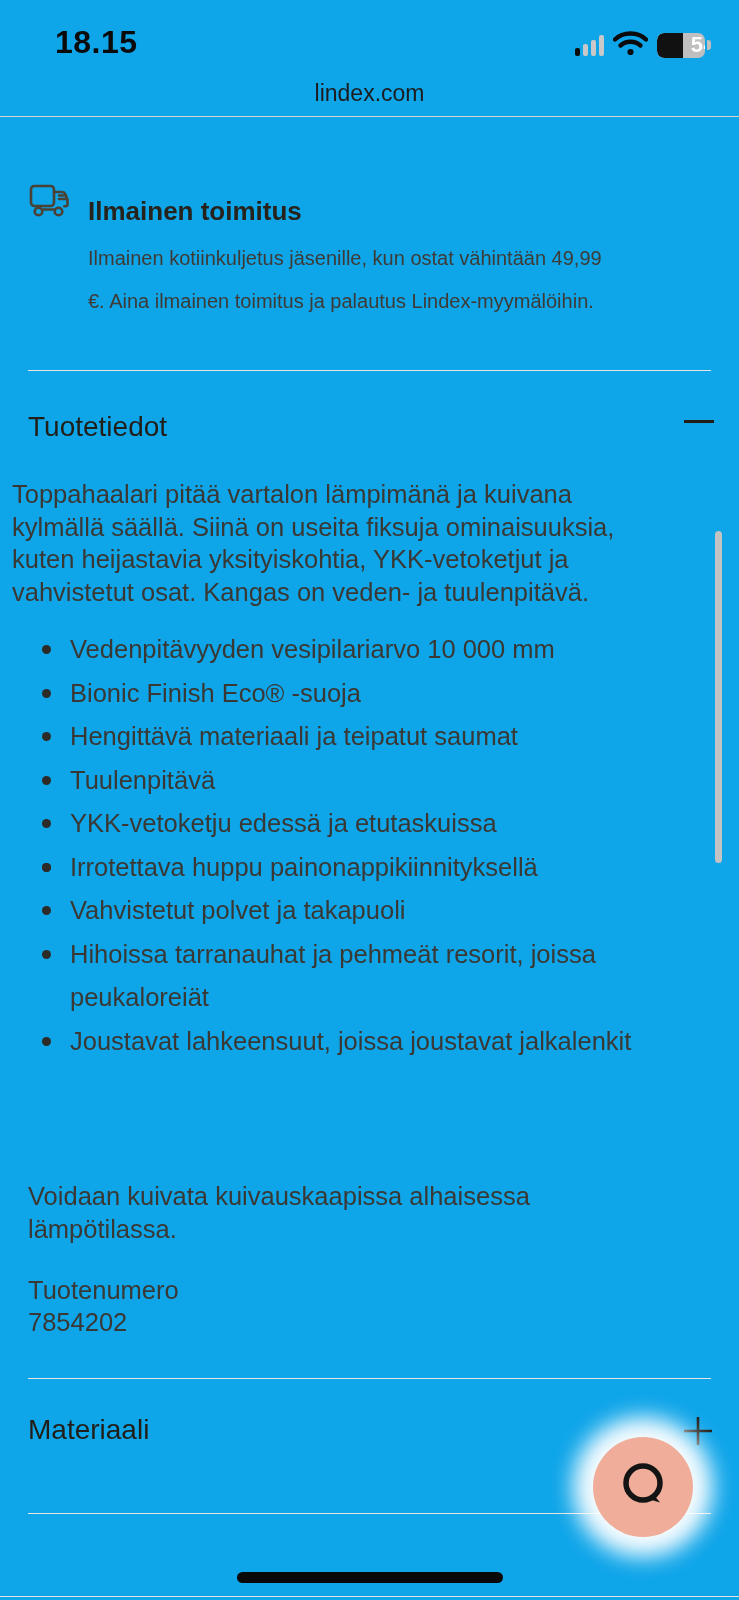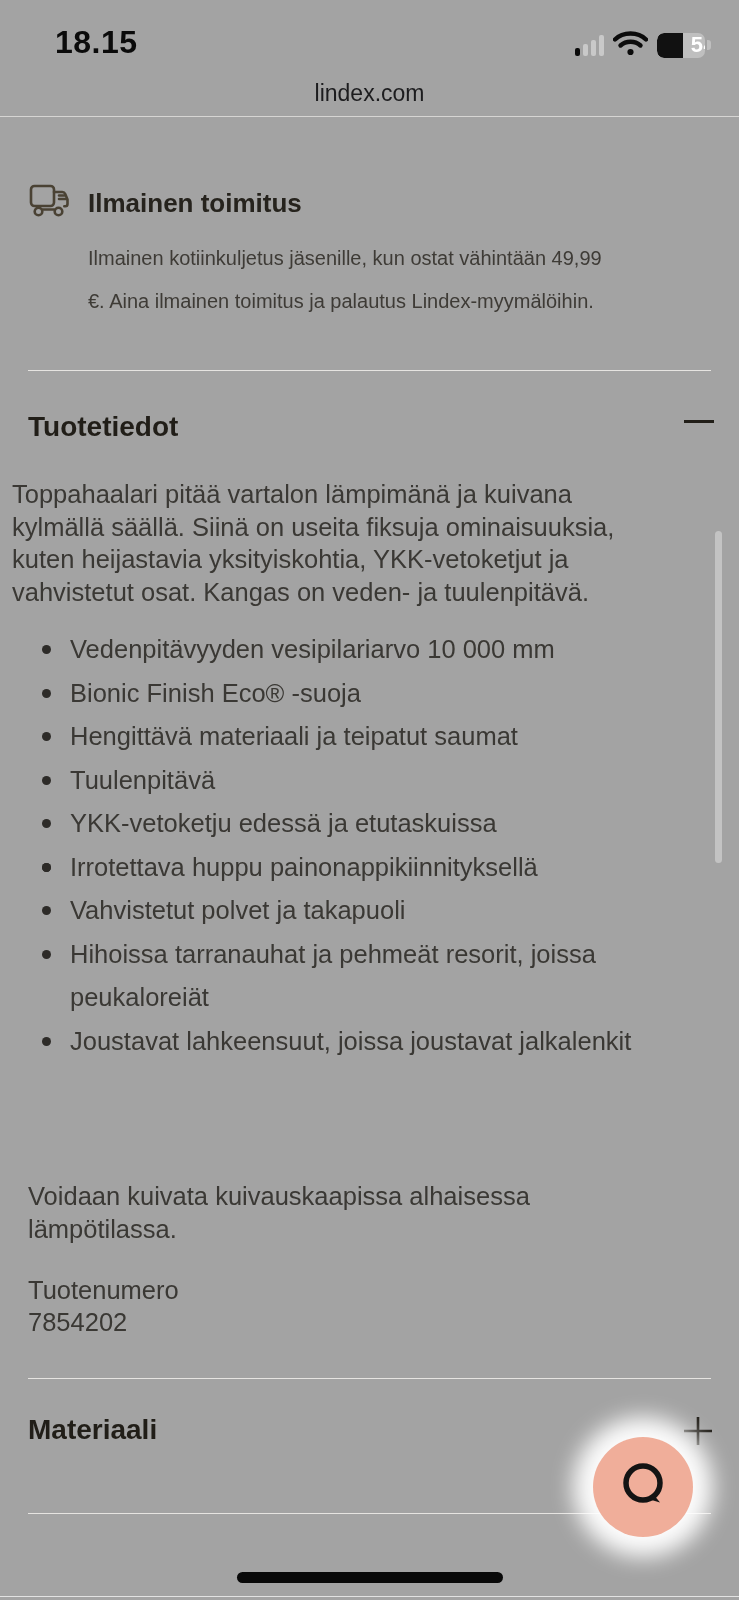--- a/index.html
+++ b/index.html
@@ -1,18 +1,18 @@
 <!DOCTYPE html>
 <html><head>
 <meta charset="utf-8">
 <style>
   html,body { margin:0; padding:0; background:#ffffff; }
   #screen {
     position:relative; width:739px; height:1600px; margin:0 auto;
-    background:#a3a3a3; overflow:hidden;
+    background:#0ea5e9; overflow:hidden;
     font-family:"Liberation Sans","DejaVu Sans",sans-serif;
     color:#2e2c29;
   }
   .abs { position:absolute; }
 
   
   .time { left:55px; top:24px; font-size:32px; font-weight:700; color:#0b0b0b; letter-spacing:.5px; }
   .status-icons { right:28px; top:30px; display:flex; align-items:center; gap:9px; }
   .sigbars { display:flex; align-items:flex-end; gap:3px; height:22px; }
   .sigbars i { display:block; width:5px; border-radius:2px; background:#c9c9c9; }
@@ -21,28 +21,28 @@
   .battery .fill { position:absolute; left:0; top:0; bottom:0; background:#111; border-radius:7px 0 0 7px; }
   .battery .pct { position:absolute; inset:0; display:flex; align-items:center; justify-content:center;
                   color:#fff; font-size:22px; font-weight:700; letter-spacing:.5px;margin-left:45px; }
   .bat-nub { width:4px; height:10px; background:#bfbfbf; border-radius:0 3px 3px 0; margin-left:-7px; }
 
   .url { left:0; right:0; top:80px; text-align:center; font-size:23px; color:#1c1c1e; }
   .hairline-top { left:0; right:0; top:116px; height:1px; background:#d6d5d3; }
 
   
   .ship-icon { left:29px; top:183px; }
-  .ship-title { left:88px; top:188px; font-size:26px; font-weight:700; color:#26231d; }
+  .ship-title { left:88px; top:196px; font-size:26px; font-weight:700; color:#26231d; }
   .ship-desc { left:88px; top:237px; font-size:20px; color:#3e3b36; }
   .ship-desc div { line-height:42.5px; white-space:nowrap; }
 
   .divider { left:28px; width:683px; height:1px; background:#e6e4e1; }
 
   
-  .sec-title { font-size:28px; font-weight:700; color:#211e18; }
+  .sec-title { font-size:28px; font-weight:400; color:#211e18; }
   .minus-btn { left:668px; top:406px; width:46px; height:30px; display:flex; align-items:center; justify-content:flex-end; cursor:pointer; }
   .minus-btn b { display:block; width:30px; height:3px; background:#211e18; }
   .plus-btn { left:668px; top:1414px; width:46px; height:34px; display:flex; align-items:center; justify-content:flex-end; cursor:pointer; }
 
   
   .para { left:12px; top:478px; font-size:25.5px; color:#3a3834; }
   .para div { line-height:32.5px; white-space:nowrap; }
 
   ul.features { left:28px; top:628px; margin:0; padding:0; list-style:none; font-size:25.5px; color:#3a3834; position:absolute; }
   ul.features li { position:relative; padding-left:42px; }

